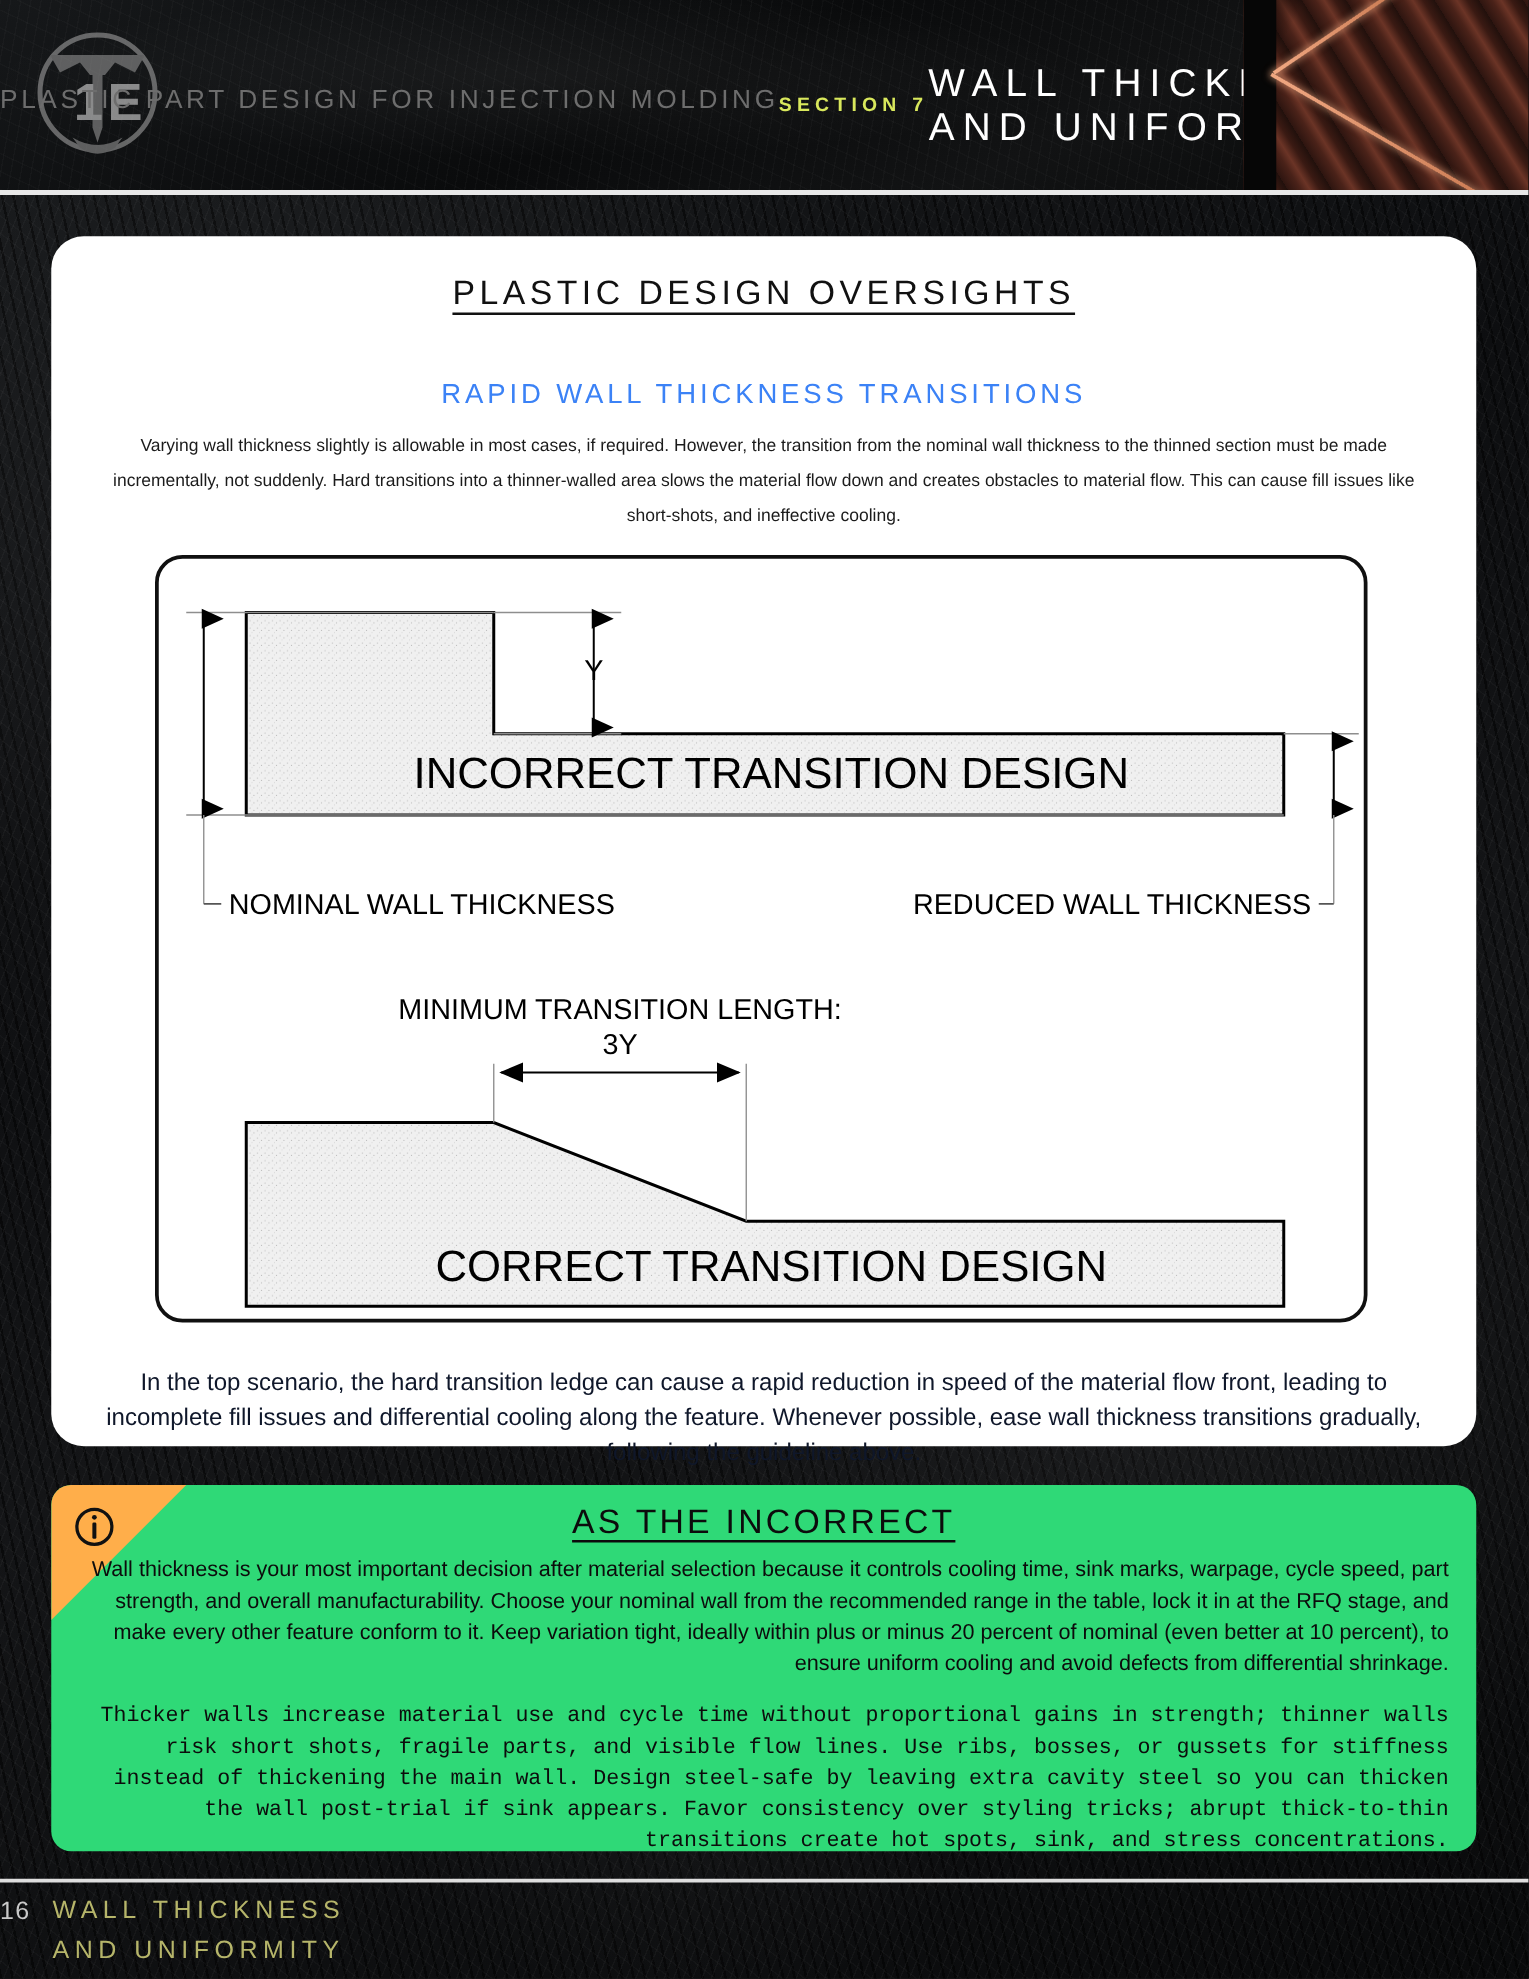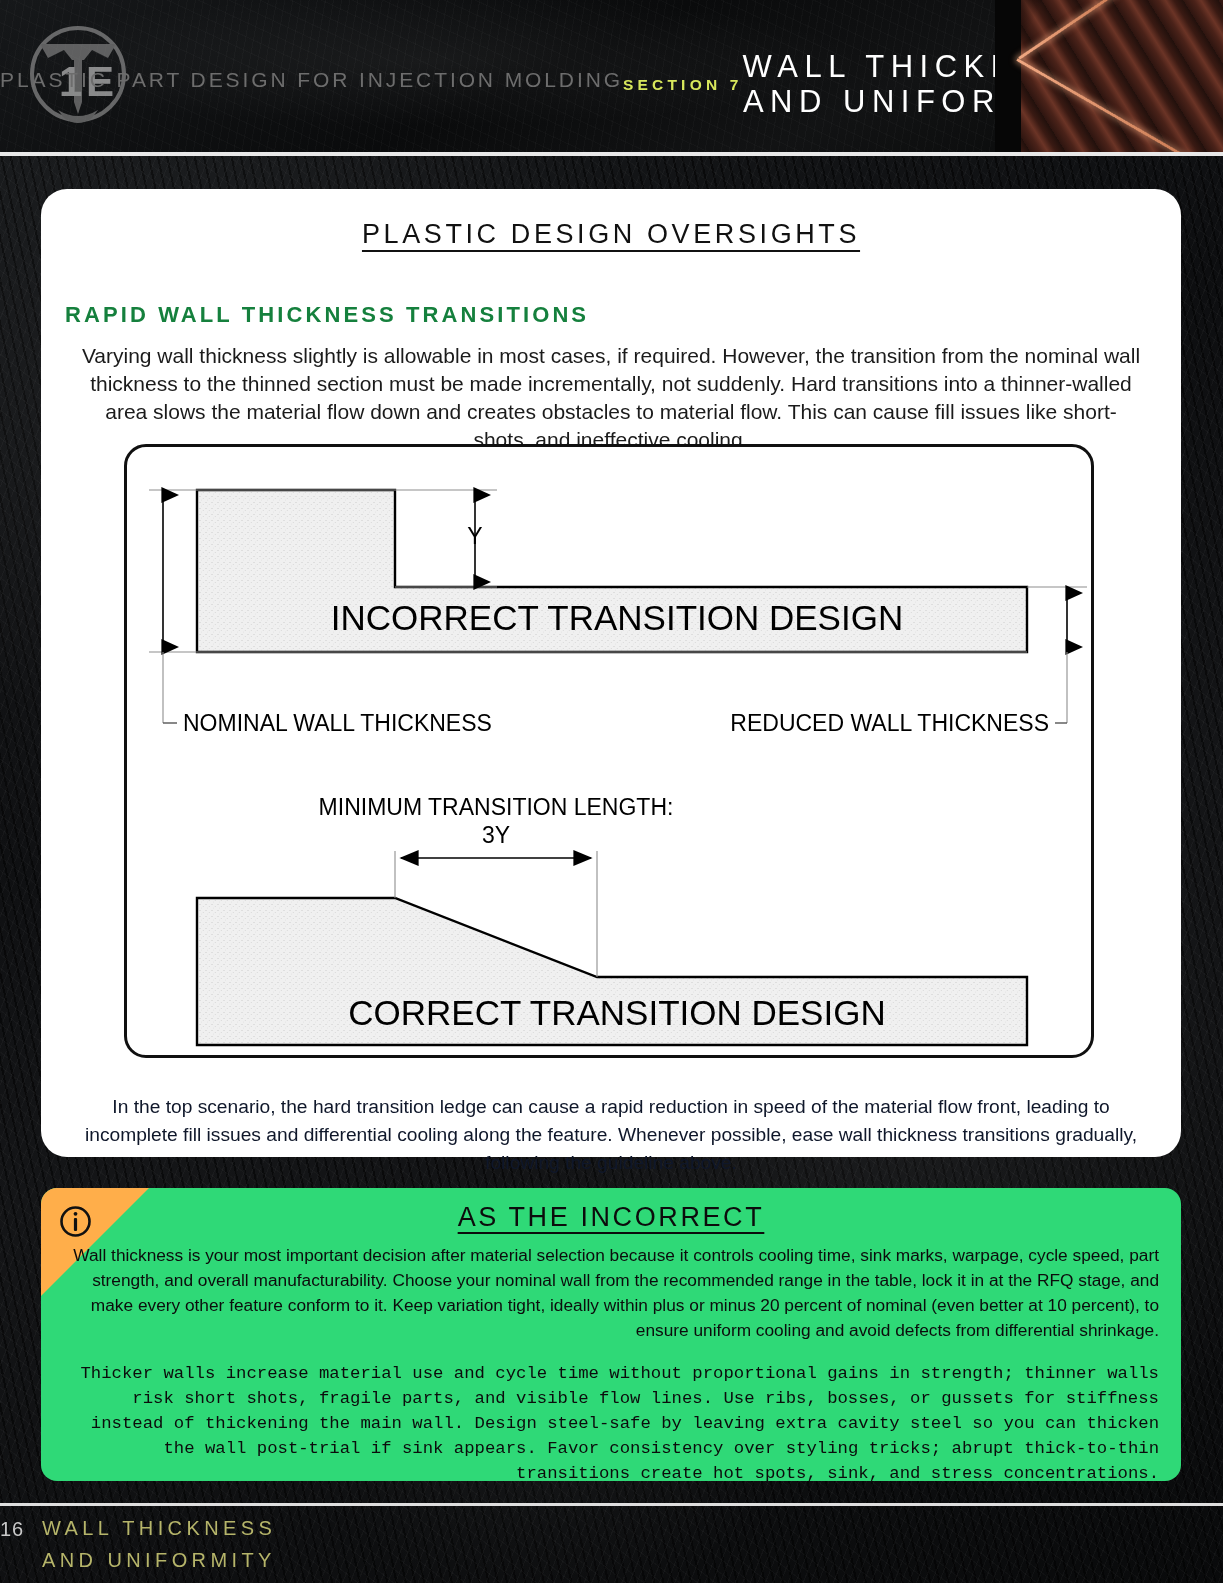--- a/index.html
+++ b/index.html
@@ -143,31 +143,32 @@
     letter-spacing: 3.6px;
     color: #111;
     font-weight: 400;
     text-decoration: underline;
     text-underline-offset: 7px;
     text-decoration-thickness: 2px;
   }
 
   .card-subtitle {
     margin-top: 52px;
+    text-align: center;
     font-size: 22px;
     letter-spacing: 3.1px;
-    color: #15803d;
-    font-weight: 700;
+    color: #3b82f6;
+    font-weight: 400;
   }
 
   .card-para {
     margin-top: 14px;
     padding: 0 14px;
     text-align: center;
-    font-size: 21px;
+    font-size: 14px;
     line-height: 28px;
     color: #1b1b1b;
     font-weight: 400;
   }
 
   
   .diagram-frame {
     position: absolute;
     left: 83px;
     top: 255px;

